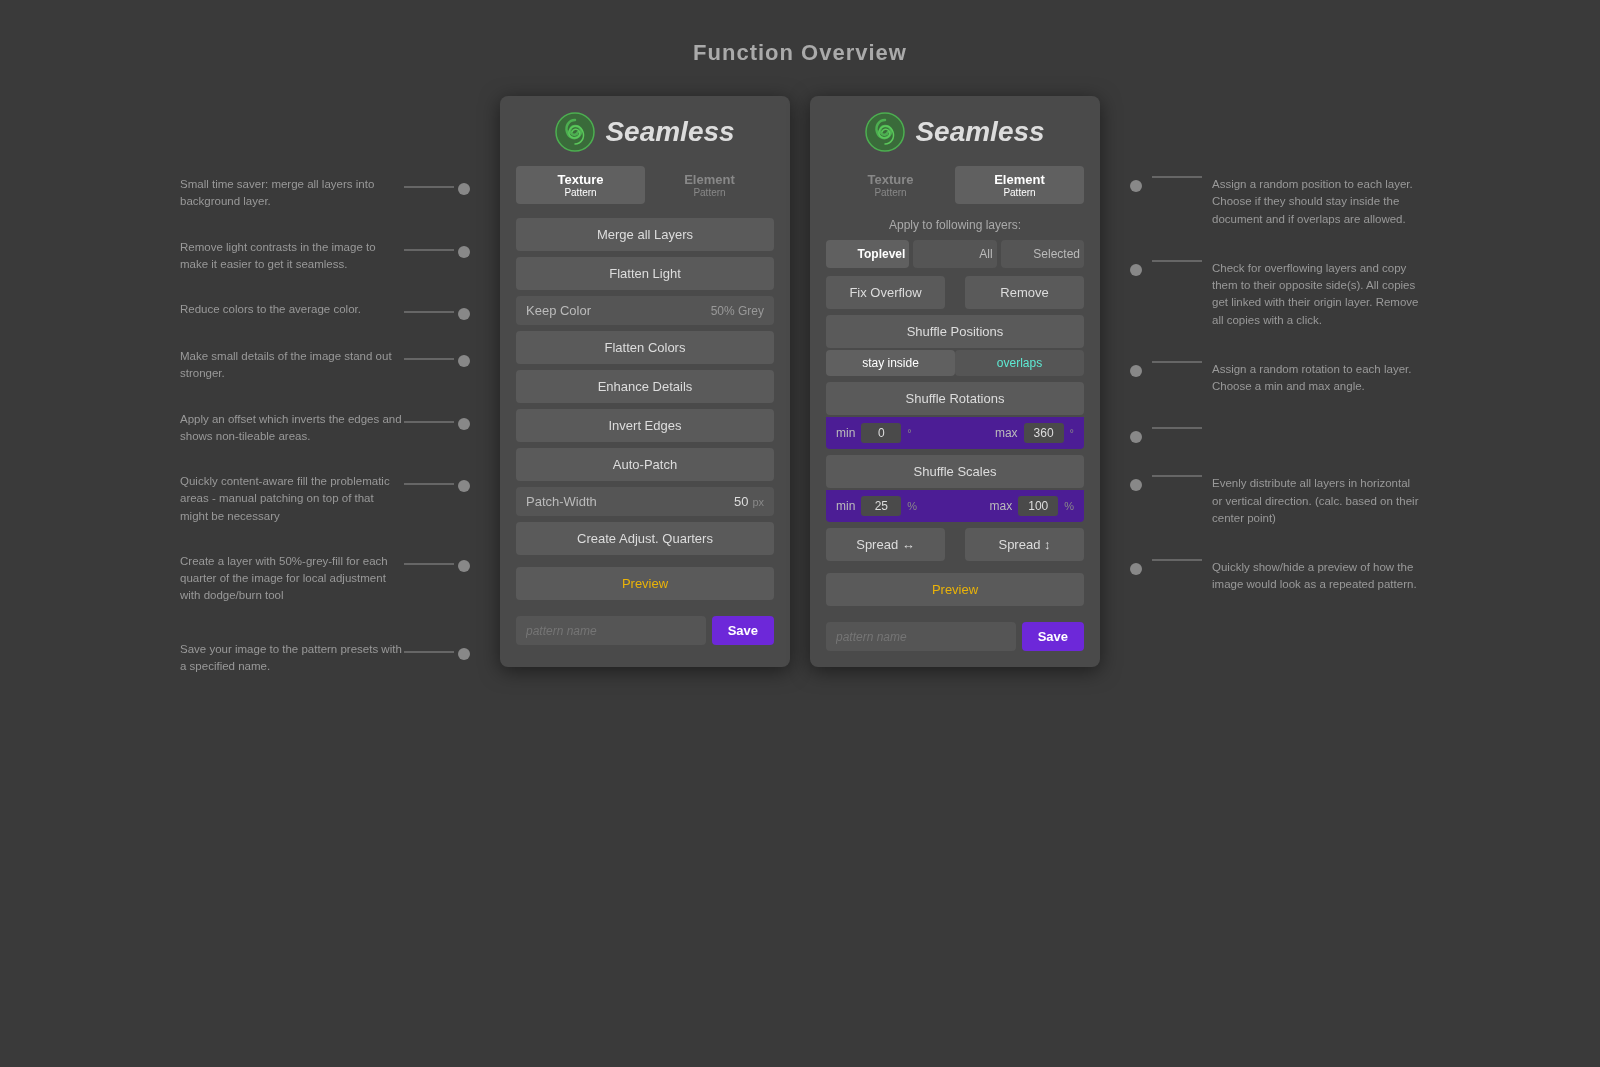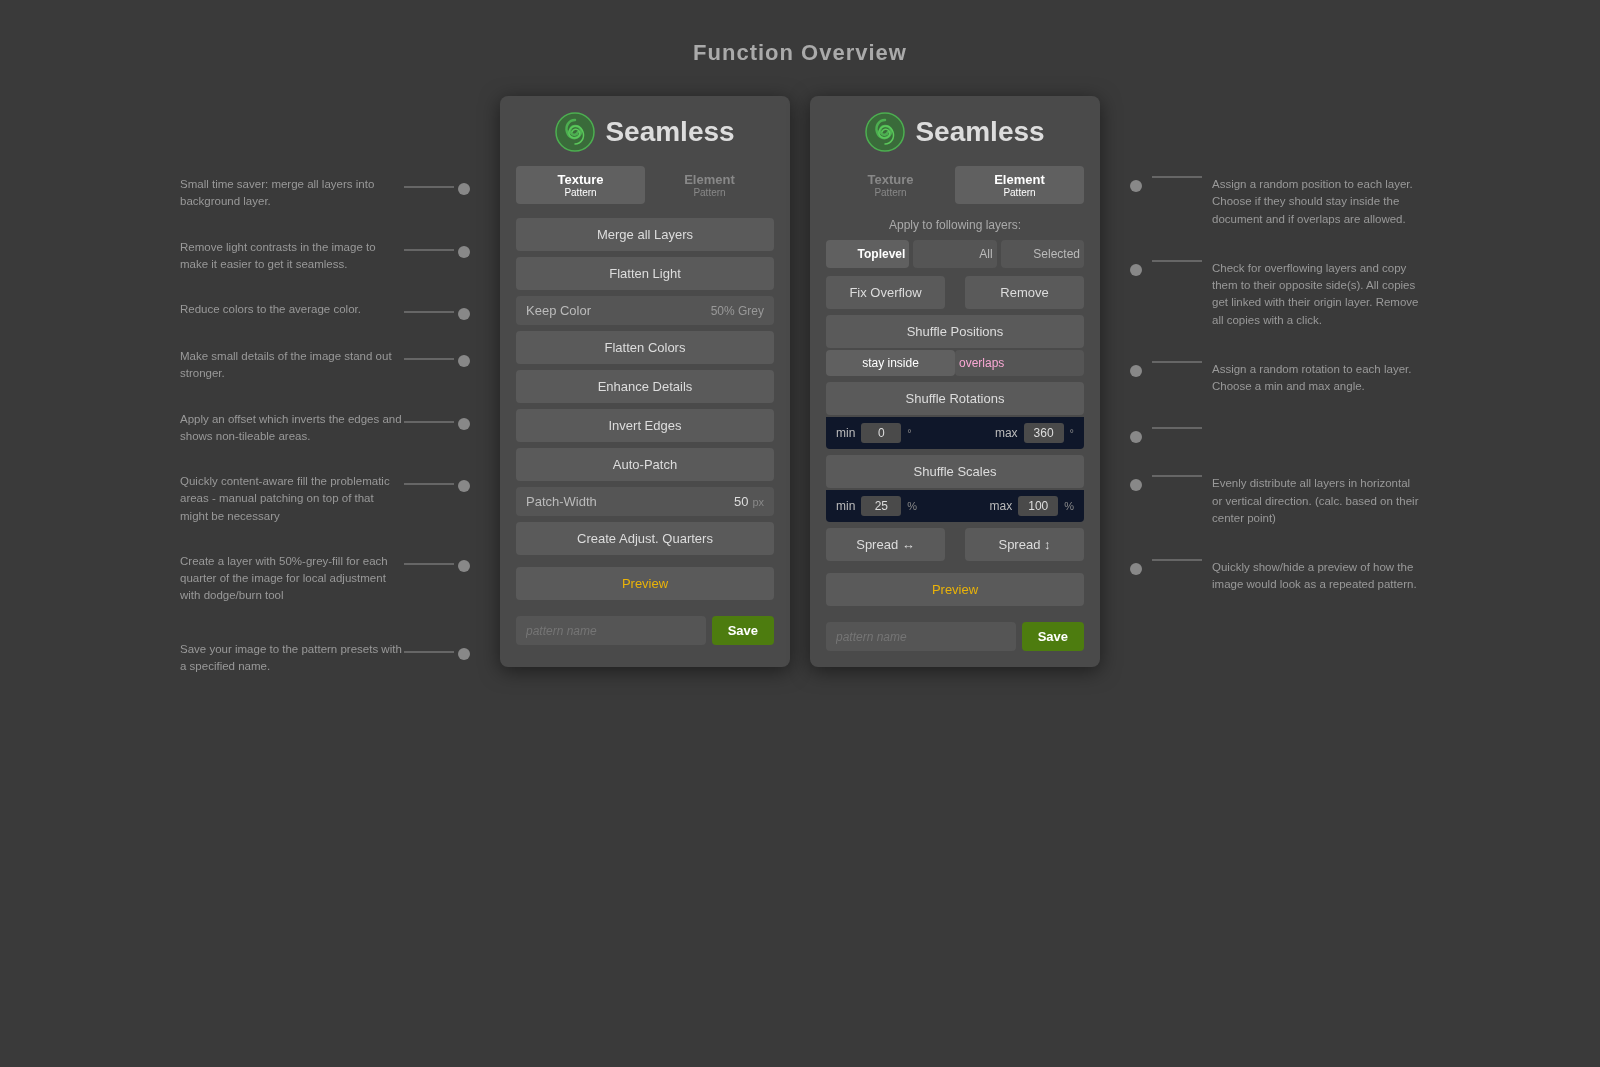--- a/index.html
+++ b/index.html
@@ -75,20 +75,21 @@
       width: 290px;
       padding: 16px;
       box-shadow: 0 4px 20px rgba(0,0,0,0.5);
     }
     .panel-header {
       display: flex;
       align-items: center;
       gap: 10px;
       margin-bottom: 14px;
       justify-content: center;
+      font-style: italic;
     }
     .logo-icon {
       width: 40px;
       height: 40px;
     }
     .panel-title {
       font-size: 28px;
       font-weight: bold;
       color: #ddd;
     }
@@ -160,21 +161,21 @@
       flex: 1;
       background: #555;
       border: none;
       border-radius: 4px;
       color: #888;
       font-size: 12px;
       padding: 7px 10px;
       font-style: italic;
     }
     .save-btn {
-      background: #4d7c0f;
+      background: #6d28d9;
       border: none;
       border-radius: 4px;
       color: #fff;
       font-size: 13px;
       font-weight: bold;
       padding: 7px 16px;
       cursor: pointer;
     }
     
     .apply-label {
@@ -220,21 +221,21 @@
       cursor: pointer;
       text-align: center;
     }
     
     .section-group {
       margin-bottom: 6px;
     }
     .section-sub-row {
       display: flex;
       align-items: center;
-      background: #0f172a;
+      background: #4c1d95;
       border-radius: 0 0 4px 4px;
       padding: 6px 10px;
       gap: 6px;
       font-size: 12px;
       color: #bbb;
     }
     .num-input {
       background: #4a4a4a;
       border: none;
       border-radius: 3px;
@@ -288,25 +289,25 @@
       font-size: 12px;
       padding: 6px 4px;
       cursor: pointer;
       text-align: center;
     }
     .overlaps-btn {
       flex: 1;
       background: #555;
       border: none;
       border-radius: 4px;
-      color: #f9a8d4;
+      color: #5eead4;
       font-size: 12px;
       padding: 6px 4px;
       cursor: pointer;
-      text-align: left;
+      text-align: center;
     }
   </style>
 </head>
 <body>
 
 <div>
   <h1 class="page-title">Function Overview</h1>
 
   <div class="main-layout">
 

